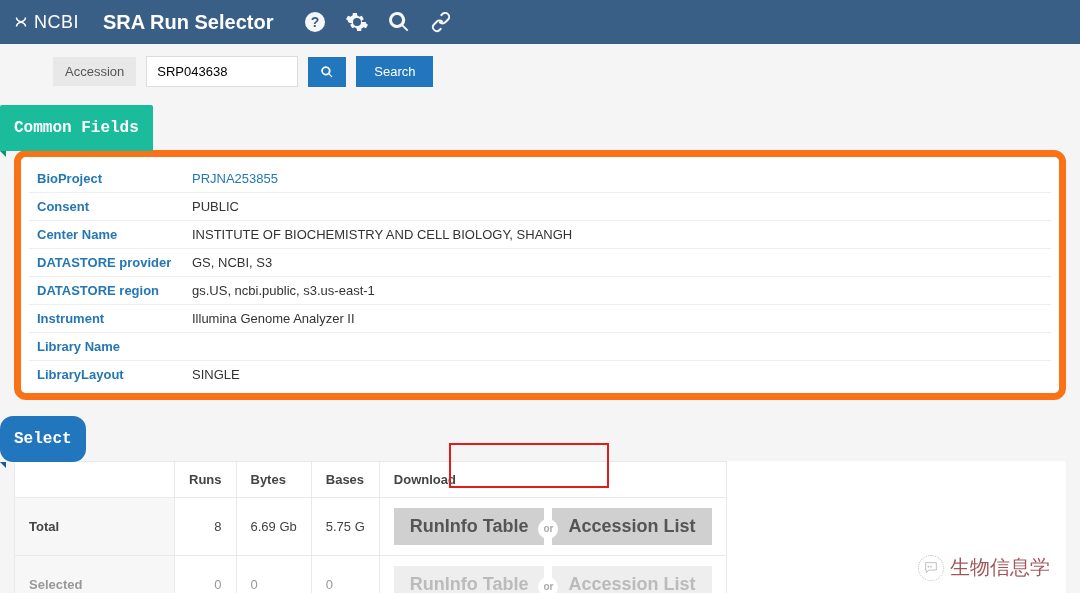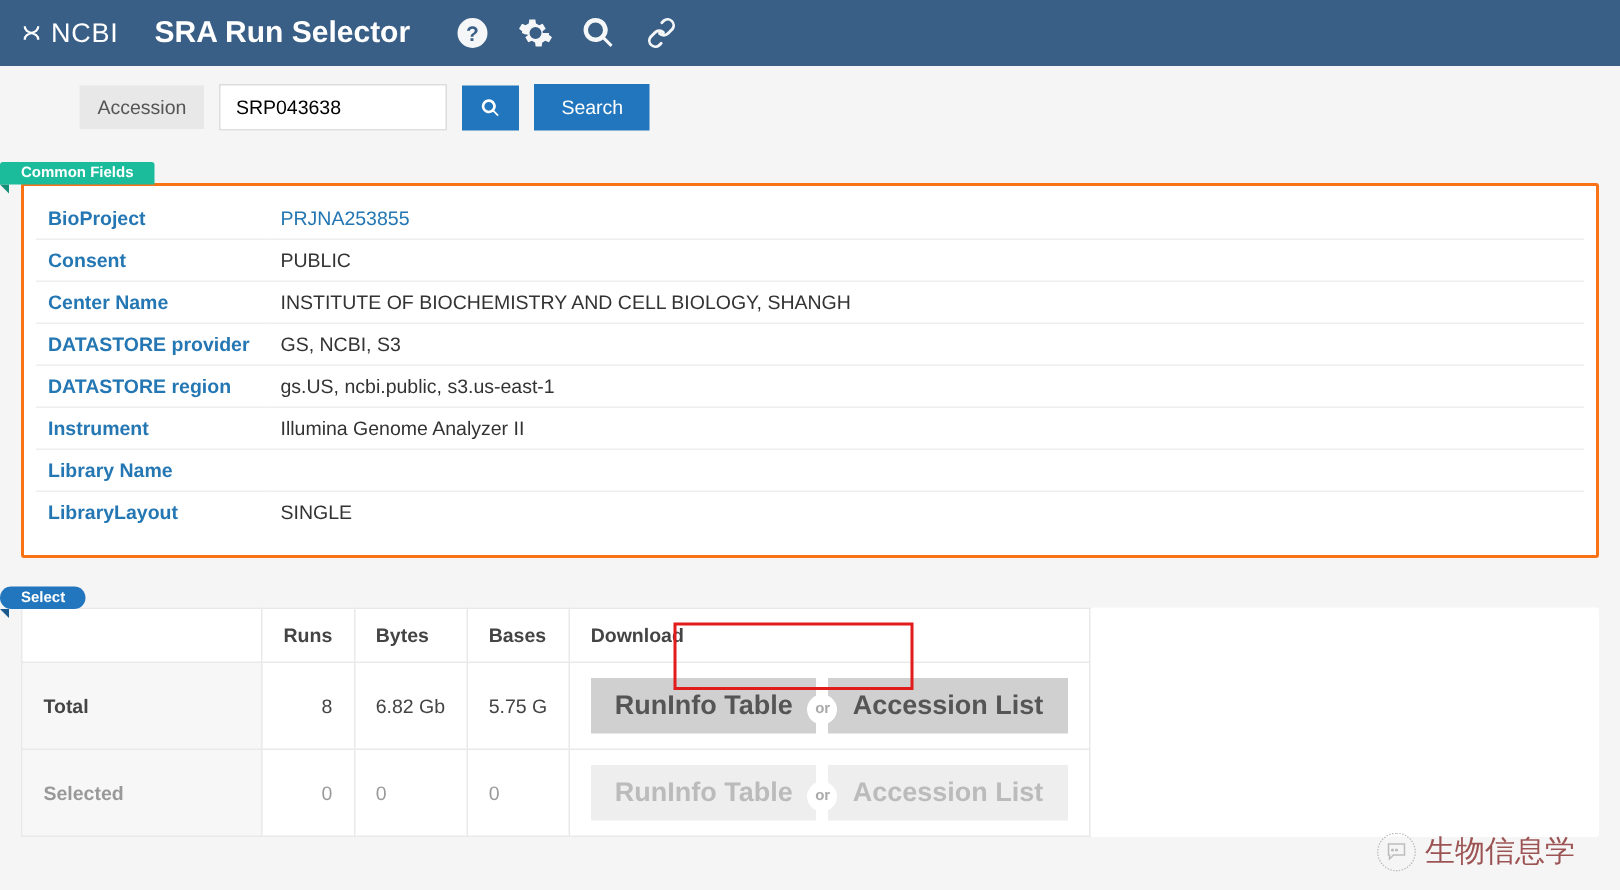--- a/index.html
+++ b/index.html
@@ -56,43 +56,44 @@
       color: #fff;
       padding: 8px 18px;
       font-size: 13px;
       cursor: pointer;
     }
 
     .panel { margin: 6px 14px 16px 14px; position: relative; }
     .panel-tab {
       background: #1abc9c;
       color: #fff;
-      font-size: 10px;
+      font-size: 16px;
       font-weight: 700;
-      padding: 2px 14px;
+      padding: 14px 14px;
       border-radius: 2px 2px 0 0;
       display: inline-block;
       margin-left: -14px;
       position: relative;
+      font-family: Liberation Mono, monospace;
     }
     .panel-tab::before {
       content: '';
       position: absolute;
       left: 0;
       top: 100%;
       border-top: 6px solid #128f76;
       border-left: 6px solid transparent;
     }
     .panel-select .panel-tab { background: #2176bd; border-radius: 13px; }
     .panel-select .panel-tab::before { border-top-color: #1a5a8e; }
 
     .fields-box {
       background: #fff;
-      border: 2px solid #f97316;
-      border-radius: 2px;
+      border: 7px solid #f97316;
+      border-radius: 12px;
       height: 250px;
       overflow-y: auto;
       padding: 8px;
       margin-top: -1px;
     }
     .fields-table { width: 100%; border-collapse: collapse; font-size: 13px; }
     .fields-table td { padding: 6px 8px; border-top: 1px solid #eee; vertical-align: top; }
     .fields-table tr:first-child td { border-top: none; }
     .field-label { color: #2477b3; font-weight: 600; width: 155px; cursor: pointer; }
     .field-value { color: #333; }
@@ -271,21 +272,21 @@
           <th>Runs</th>
           <th>Bytes</th>
           <th>Bases</th>
           <th style="width:330px">Download</th>
         </tr>
       </thead>
       <tbody id="sel-body">
           <tr>
             <td class="row-label">Total</td>
             <td class="num">8</td>
-            <td>6.82 Gb</td>
+            <td>6.69 Gb</td>
             <td>5.75 G</td>
             <td class="dl-cell"><button class="dl-btn">RunInfo Table</button><span class="or-circle">or</span><button class="dl-btn">Accession List</button></td>
           </tr>
           <tr class="row-disabled">
             <td class="row-label">Selected</td>
             <td class="num">0</td>
             <td>0</td>
             <td>0</td>
             <td class="dl-cell"><button class="dl-btn disabled">RunInfo Table</button><span class="or-circle">or</span><button class="dl-btn disabled">Accession List</button></td>
           </tr>

